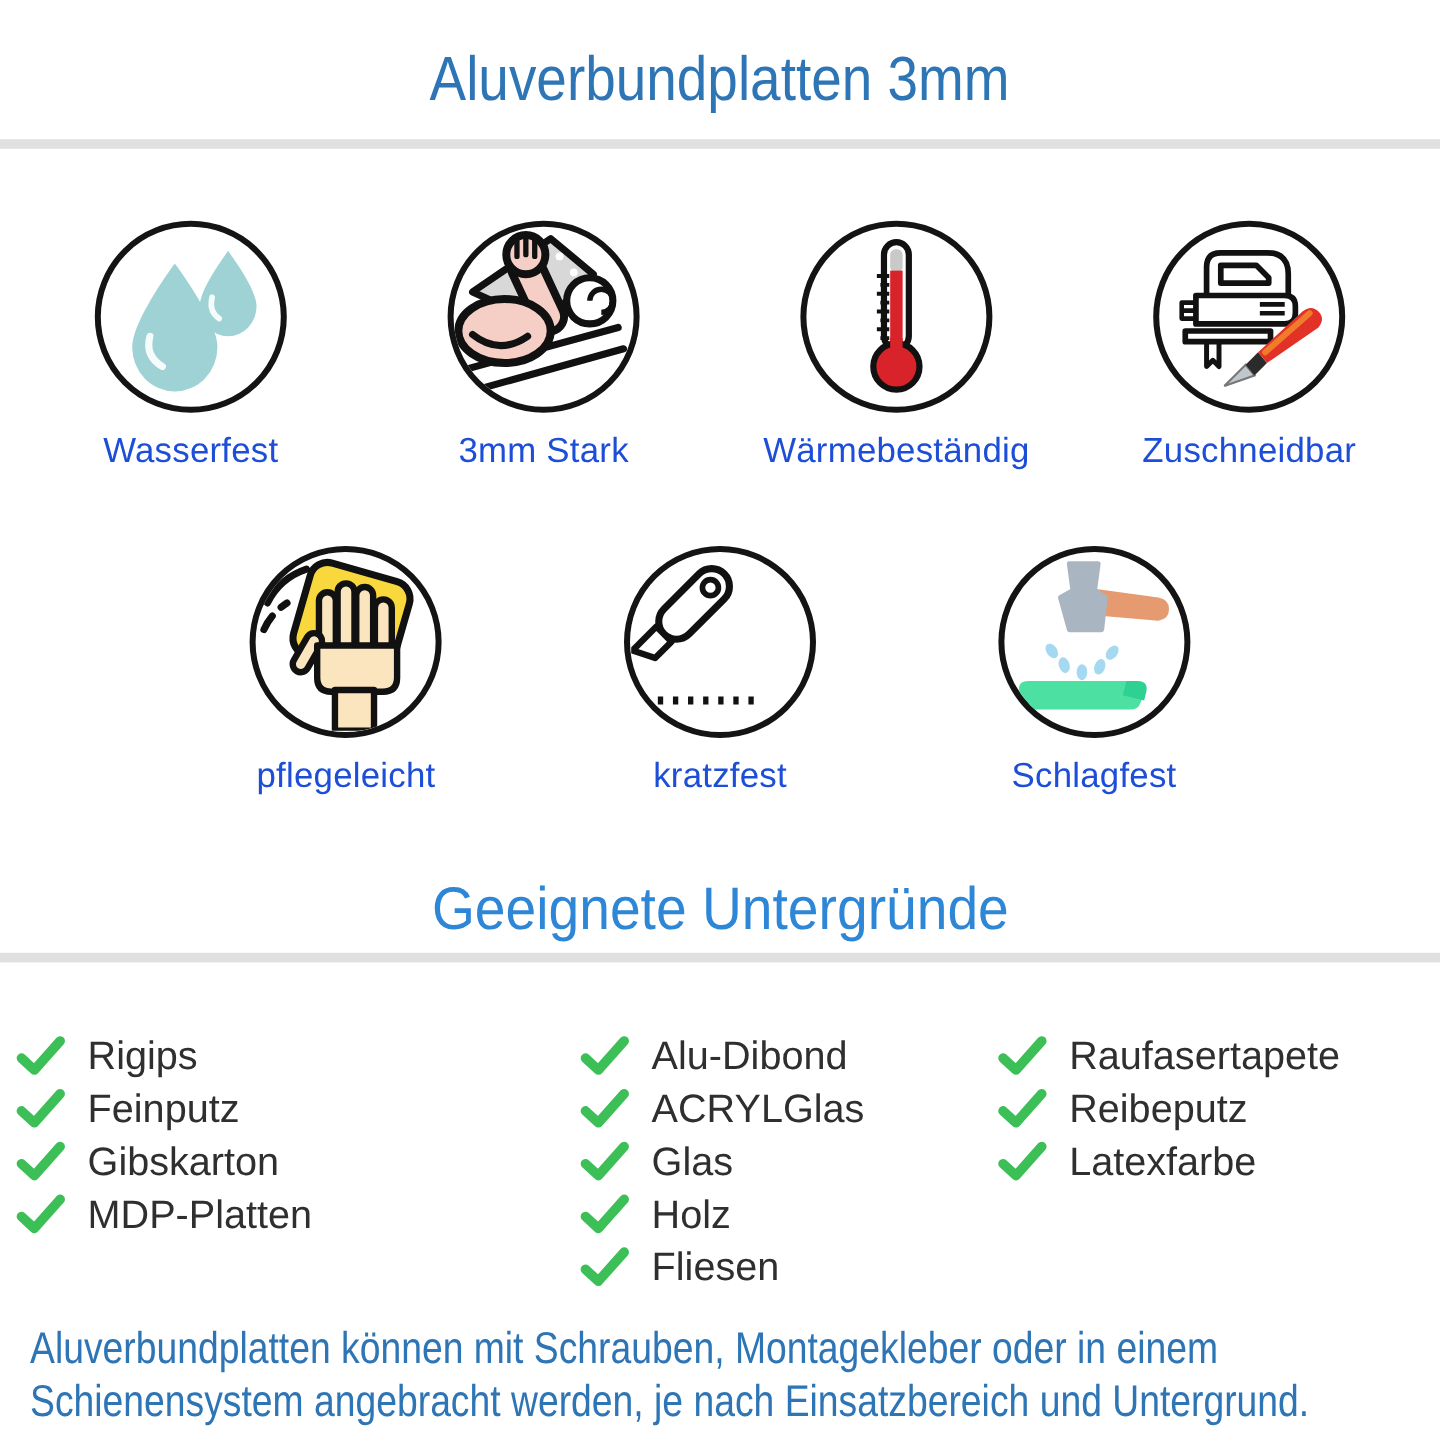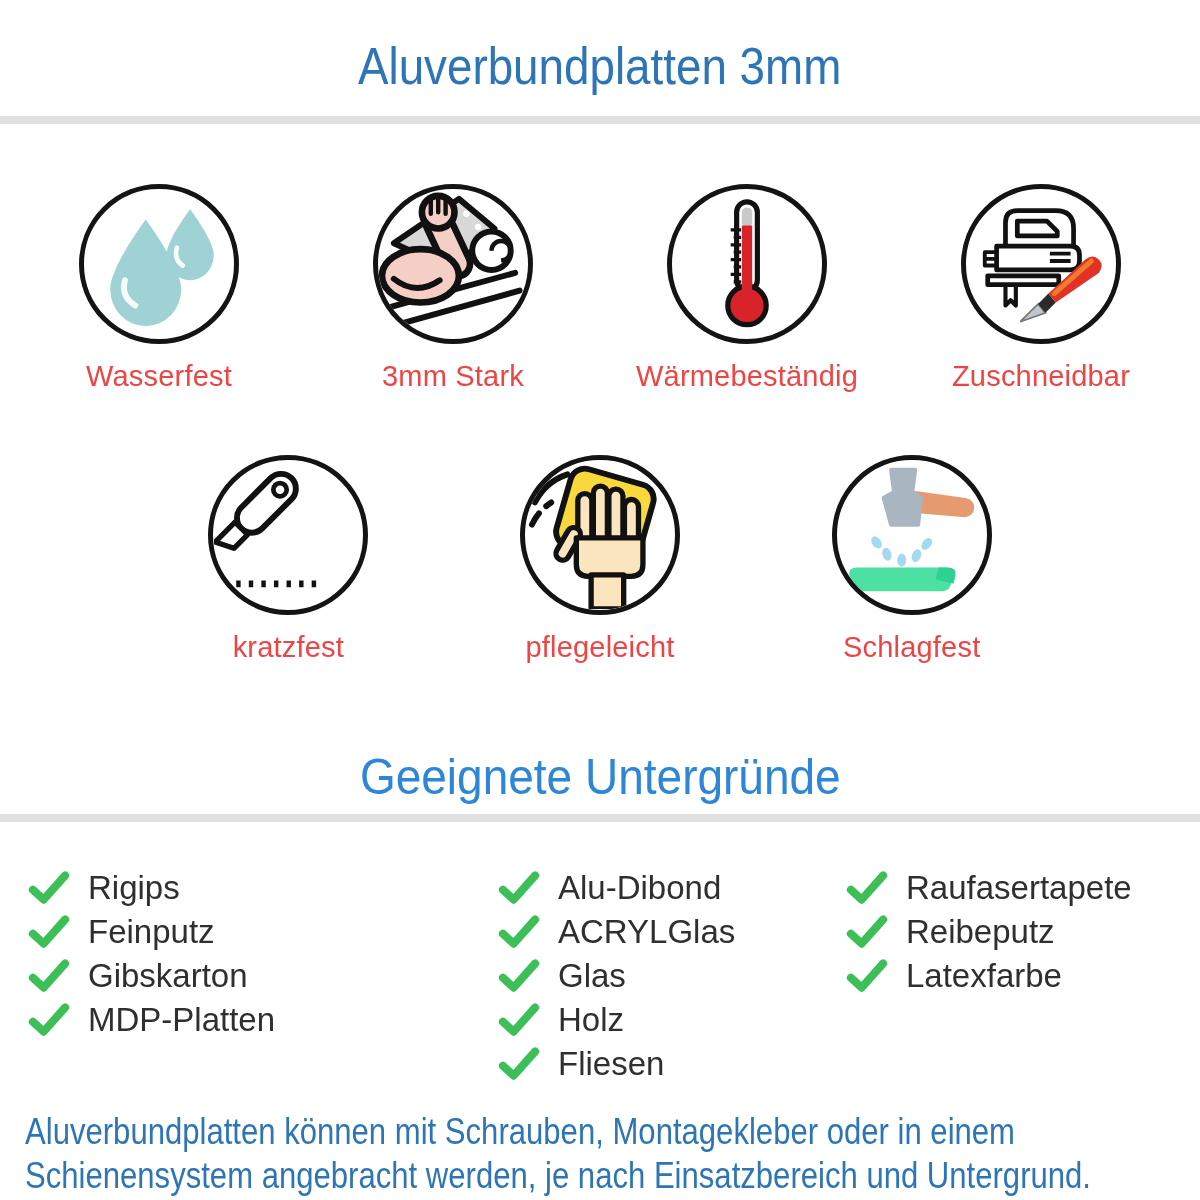--- a/index.html
+++ b/index.html
@@ -16,27 +16,27 @@
   .features-row{display:flex;}
   .row1{padding:0 12px;margin-top:60px;}
   .row2{width:935px;margin:62px auto 0;}
   .feature{flex:1;display:flex;flex-direction:column;align-items:center;}
   .icon-circle{
     width:160px;height:160px;border:5px solid #141414;border-radius:50%;
     box-sizing:border-box;background:#fff;display:flex;align-items:center;justify-content:center;
     overflow:hidden;
   }
   .icon-circle svg{width:148px;height:148px;}
-  .feature-label{margin-top:16px;font-size:29px;color:#ef4444;letter-spacing:.2px;}
-  .subtitle-wrap{text-align:center;margin-top:84px;height:66px;}
+  .feature-label{margin-top:16px;font-size:29px;color:#1d4ed8;letter-spacing:.2px;}
+  .subtitle-wrap{text-align:center;margin-top:64px;height:66px;}
   .subtitle-wrap .t{
     display:inline-block;font-size:50px;font-weight:400;color:#2e86d6;
     transform:scaleX(.92);transform-origin:center;white-space:nowrap;
   }
-  .substrates{display:flex;padding-left:27px;margin-top:44px;}
+  .substrates{display:flex;padding-left:12px;margin-top:56px;}
   .sub-col{display:flex;flex-direction:column;}
   .col1{width:470px;}
   .col2{width:348px;}
   .col3{flex:1;}
   .sub-item{display:flex;align-items:center;height:44px;gap:17px;}
   .check{flex:0 0 auto;width:44px;height:34px;}
   .sub-text{font-size:33px;color:#2f2f2f;white-space:nowrap;}
   .footer{padding:24px 25px 0;}
   .footer .line{
     font-size:37px;color:#2e75b6;line-height:44px;white-space:nowrap;
@@ -119,34 +119,20 @@
     </div>
     <div class="feature-label">Zuschneidbar</div>
   </div>
 </div>
 
 <div class="features-row row2">
 
   <div class="feature">
     <div class="icon-circle">
       <svg viewBox="0 0 100 100">
-        <g transform="rotate(45 34 30)">
-          <rect x="24" y="4" width="20" height="48" rx="10" fill="#ffffff" stroke="#111" stroke-width="4"></rect>
-          <circle cx="34" cy="15" r="4.5" fill="#ffffff" stroke="#111" stroke-width="3.2"></circle>
-          <path d="M28 52 h12 v13 l-12 6 z" fill="#ffffff" stroke="#111" stroke-width="3.6" stroke-linejoin="round"></path>
-        </g>
-        <path d="M15 83 H70" stroke="#111" stroke-width="4.5" stroke-dasharray="3 5.5"></path>
-      </svg>
-    </div>
-    <div class="feature-label">kratzfest</div>
-  </div>
-
-  <div class="feature">
-    <div class="icon-circle">
-      <svg viewBox="0 0 100 100">
         <path d="M6 28 Q13 14 28 9" stroke="#111" stroke-width="4" fill="none" stroke-linecap="round"></path>
         <path d="M4 43 Q8 34 17 28" stroke="#111" stroke-width="4" fill="none" stroke-linecap="round" stroke-dasharray="9 7"></path>
         <g transform="rotate(16 54 38)">
           <rect x="24" y="10" width="58" height="54" rx="10" fill="#f8d83c" stroke="#111" stroke-width="4"></rect>
         </g>
         <g fill="#fbe5bf" stroke="#111" stroke-width="3.6" stroke-linejoin="round">
           <rect x="35" y="22" width="9.5" height="36" rx="4.7"></rect>
           <rect x="45.5" y="17" width="9.5" height="41" rx="4.7"></rect>
           <rect x="56" y="19" width="9.5" height="39" rx="4.7"></rect>
           <rect x="66.5" y="26" width="9.5" height="32" rx="4.7"></rect>
@@ -155,20 +141,34 @@
           <path d="M44 77 h22 v23 h-22 z"></path>
         </g>
       </svg>
     </div>
     <div class="feature-label">pflegeleicht</div>
   </div>
 
   <div class="feature">
     <div class="icon-circle">
       <svg viewBox="0 0 100 100">
+        <g transform="rotate(45 34 30)">
+          <rect x="24" y="4" width="20" height="48" rx="10" fill="#ffffff" stroke="#111" stroke-width="4"></rect>
+          <circle cx="34" cy="15" r="4.5" fill="#ffffff" stroke="#111" stroke-width="3.2"></circle>
+          <path d="M28 52 h12 v13 l-12 6 z" fill="#ffffff" stroke="#111" stroke-width="3.6" stroke-linejoin="round"></path>
+        </g>
+        <path d="M15 83 H70" stroke="#111" stroke-width="4.5" stroke-dasharray="3 5.5"></path>
+      </svg>
+    </div>
+    <div class="feature-label">kratzfest</div>
+  </div>
+
+  <div class="feature">
+    <div class="icon-circle">
+      <svg viewBox="0 0 100 100">
         <path d="M50 20 L86 25 q6 1 6 6.5 q0 5.5 -6 6.5 L50 35 Z" fill="#e59a70"></path>
         <polygon points="36,6 52,6 50,21 56,25 54,43 36,43 31,25 38,21" fill="#a9b6c2" stroke="#a9b6c2" stroke-width="3" stroke-linejoin="round"></polygon>
         <g fill="#a5d9f2">
           <ellipse cx="26" cy="55" rx="3" ry="4.5" transform="rotate(-35 26 55)"></ellipse>
           <ellipse cx="33" cy="63" rx="3" ry="4.5" transform="rotate(-18 33 63)"></ellipse>
           <ellipse cx="43" cy="67" rx="3" ry="4.5"></ellipse>
           <ellipse cx="53" cy="64" rx="3" ry="4.5" transform="rotate(20 53 64)"></ellipse>
           <ellipse cx="60" cy="56" rx="3" ry="4.5" transform="rotate(38 60 56)"></ellipse>
         </g>
         <path d="M13 72 h60 q7 0 5 7 l-2 5 q-1 4 -6 4 h-54 q-5 0 -6 -4 l-2 -5 q-2 -7 5 -7 z" fill="#4ce0a3"></path>

